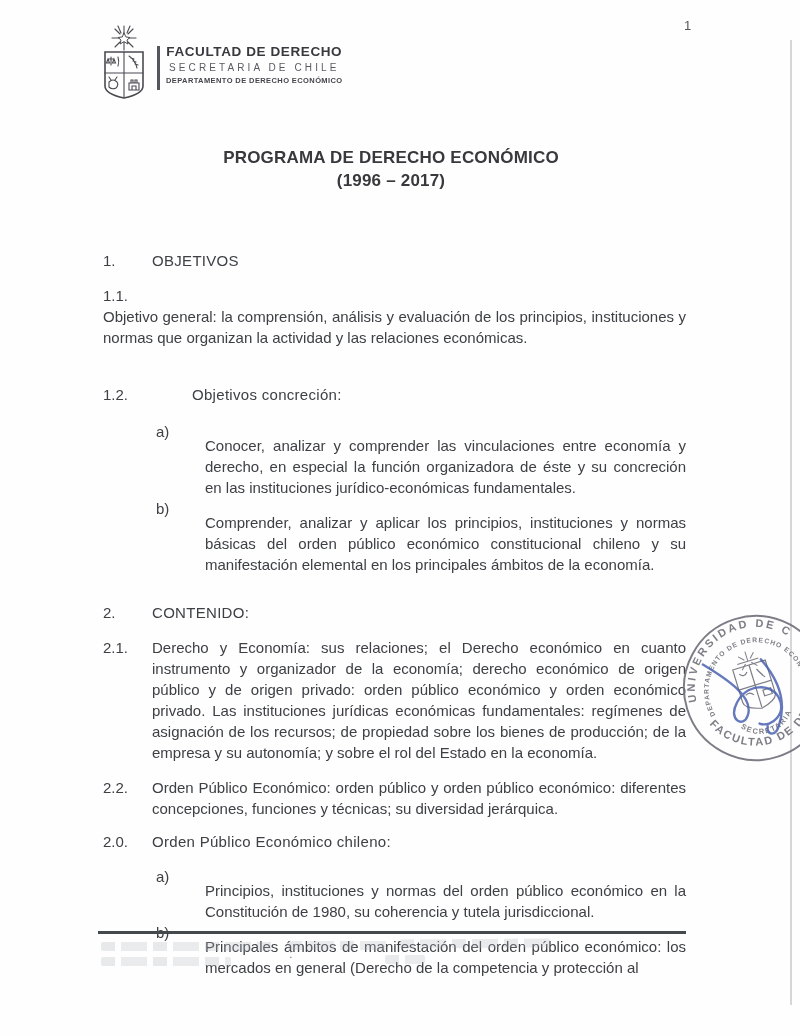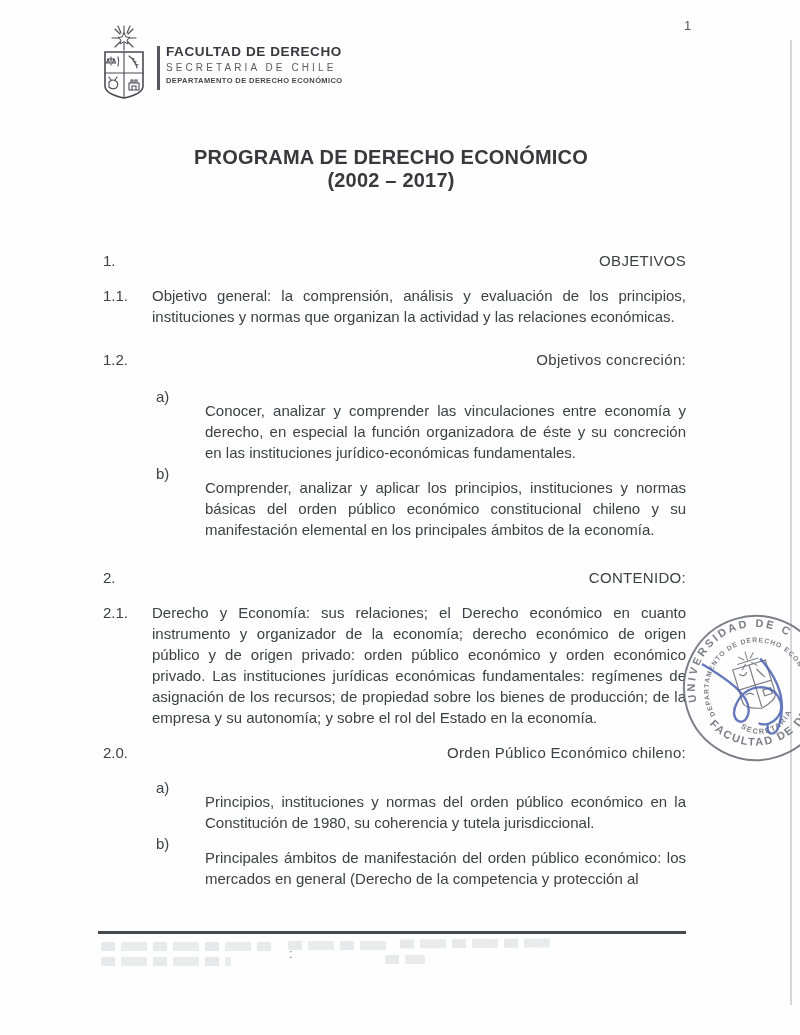--- a/index.html
+++ b/index.html
@@ -12,57 +12,57 @@
   .page{
     position:relative;
     width:800px;height:1035px;
     background:#fefefe;
     overflow:hidden;
     color:#3f4045;
   }
   
   .letterhead{
     position:absolute;left:95px;top:24px;
-    display:flex;align-items:flex-start;
+    display:flex;align-items:flex-start;text-align:center;
   }
   .crest{width:58px;height:80px;flex-shrink:0;}
   .crest svg{display:block;}
   .lh-bar{
     width:3px;height:44px;background:#55555c;
     margin:22px 6px 0 4px;flex-shrink:0;
   }
   .lh-text{padding-top:20px;}
   .lh-line1{font-size:13.5px;font-weight:bold;letter-spacing:.6px;color:#38383e;line-height:16px;}
   .lh-line2{font-size:10px;letter-spacing:3.1px;color:#5a5a62;line-height:15px;}
   .lh-line3{font-size:7.5px;font-weight:bold;letter-spacing:.4px;color:#45454c;line-height:12px;}
   .page-number{
     position:absolute;left:684px;top:18px;
     font-size:13px;color:#56575d;
   }
   
   .doc-title{
     position:absolute;left:95px;top:146px;width:592px;
-    text-align:center;font-weight:bold;font-size:20px;color:#38383d;
+    text-align:center;font-weight:bold;font-size:17px;color:#38383d;
     line-height:23px;letter-spacing:.2px;
   }
   
   .content{
     position:absolute;left:103px;top:250px;width:583px;
     font-size:15px;line-height:21px;color:#3f4045;
   }
   .row{display:flex;}
   .row .num{width:49px;flex-shrink:0;}
   .row .body{flex:1;text-align:justify;}
-  .row .body.heading{text-align:right;letter-spacing:.3px;}
+  .row .body.heading{text-align:left;letter-spacing:.3px;}
   .subrow{display:flex;margin-left:53px;}
   .subrow .letter{width:49px;flex-shrink:0;}
   .subrow .body{flex:1;text-align:justify;margin-top:14px;}
   .mb-s{margin-bottom:14px;}
   .mb-m{margin-bottom:16px;gap:40px;}
-  .mb-l{margin-bottom:22px;}
+  .mb-l{margin-bottom:36px;flex-direction:column;}
   .mb-xl{margin-bottom:27px;}
   .mb-xs{margin-bottom:12px;}
   
   .stamp{
     position:absolute;left:672px;top:604px;width:168px;height:168px;
     transform:rotate(-17deg);
     opacity:.92;
   }
   
   .footer-rule{
@@ -136,21 +136,21 @@
       <div class="lh-line1">FACULTAD DE DERECHO</div>
       <div class="lh-line2">SECRETARIA DE CHILE</div>
       <div class="lh-line3">DEPARTAMENTO DE DERECHO ECONÓMICO</div>
     </div>
   </div>
 
   <div class="page-number">1</div>
 
   <div class="doc-title">
     <div>PROGRAMA DE DERECHO ECONÓMICO</div>
-    <div>(2002 – 2017)</div>
+    <div>(1996 – 2017)</div>
   </div>
 
   <div class="content">
 
     <div class="row mb-s">
       <div class="num">1.</div>
       <div class="body heading">OBJETIVOS</div>
     </div>
 
     <div class="row mb-l">
@@ -177,20 +177,24 @@
     <div class="row mb-s">
       <div class="num">2.</div>
       <div class="body heading">CONTENIDO:</div>
     </div>
 
     <div class="row mb-s">
       <div class="num">2.1.</div>
       <div class="body">Derecho y Economía: sus relaciones; el Derecho económico en cuanto instrumento y organizador de la economía; derecho económico de origen público y de origen privado: orden público económico y orden económico privado. Las instituciones jurídicas económicas fundamentales: regímenes de asignación de los recursos; de propiedad sobre los bienes de producción; de la empresa y su autonomía; y sobre el rol del Estado en la economía.</div>
     </div>
 
+    <div class="row mb-xs">
+      <div class="num">2.2.</div>
+      <div class="body">Orden Público Económico: orden público y orden público económico: diferentes concepciones, funciones y técnicas; su diversidad jerárquica.</div>
+    </div>
 
     <div class="row mb-s">
       <div class="num">2.0.</div>
       <div class="body heading">Orden Público Económico chileno:</div>
     </div>
 
     <div>
       <div class="subrow">
         <div class="letter">a)</div>
         <div class="body">Principios, instituciones y normas del orden público económico en la Constitución de 1980, su coherencia y tutela jurisdiccional.</div>

